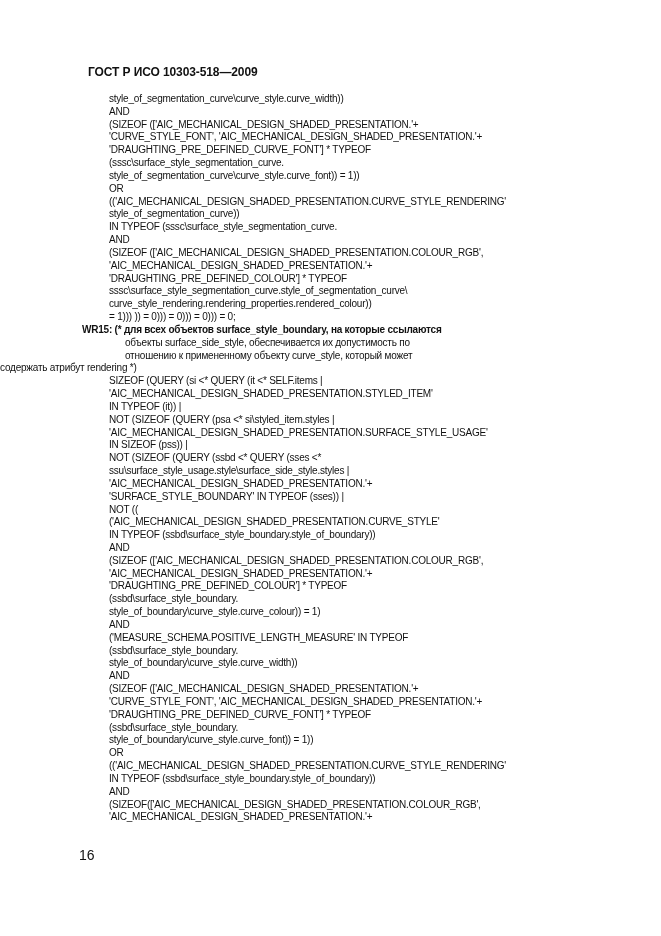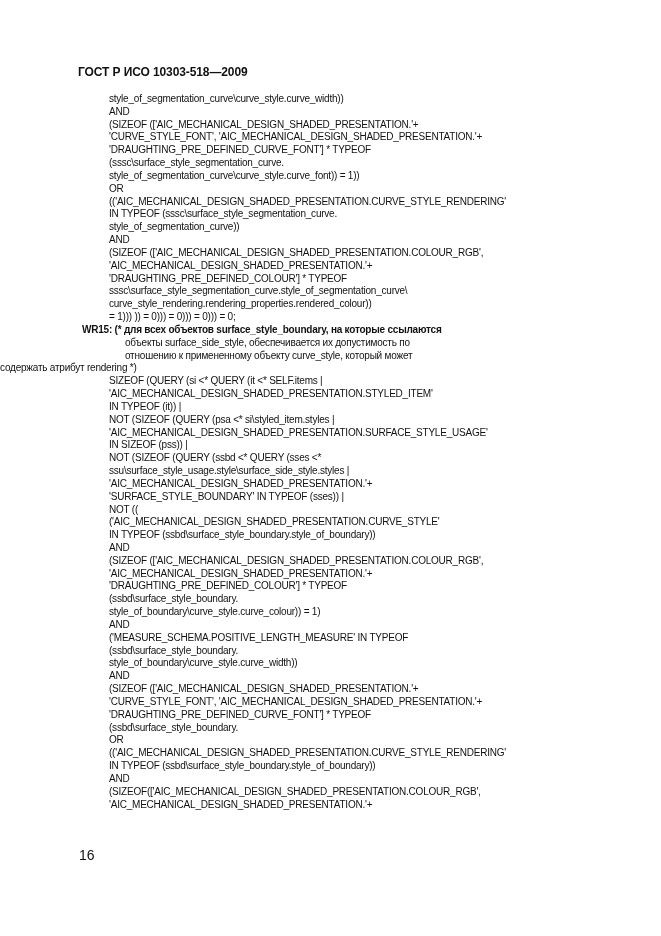--- a/index.html
+++ b/index.html
@@ -16,21 +16,21 @@
       color: #111111;
     }
     .page {
       position: absolute;
       left: 0; top: 0;
       width: 661px; height: 936px;
       background: #ffffff;
     }
     .header {
       position: absolute;
-      left: 78px;
+      left: 88px;
       top: 65px;
       font-size: 12px;
       font-weight: bold;
       letter-spacing: -0.1px;
       white-space: nowrap;
     }
     .body-text {
       position: absolute;
       left: 0;
       top: 93px;
@@ -64,22 +64,22 @@
   <div class="body-text" id="body-text">
       <div class="line ind-0">style_of_segmentation_curve\curve_style.curve_width))</div>
       <div class="line ind-0">AND</div>
       <div class="line ind-0">(SIZEOF (['AIC_MECHANICAL_DESIGN_SHADED_PRESENTATION.'+</div>
       <div class="line ind-0">'CURVE_STYLE_FONT', 'AIC_MECHANICAL_DESIGN_SHADED_PRESENTATION.'+</div>
       <div class="line ind-0">'DRAUGHTING_PRE_DEFINED_CURVE_FONT'] * TYPEOF</div>
       <div class="line ind-0">(sssc\surface_style_segmentation_curve.</div>
       <div class="line ind-0">style_of_segmentation_curve\curve_style.curve_font)) = 1))</div>
       <div class="line ind-0">OR</div>
       <div class="line ind-0">(('AIC_MECHANICAL_DESIGN_SHADED_PRESENTATION.CURVE_STYLE_RENDERING'</div>
+      <div class="line ind-0">style_of_segmentation_curve))</div>
       <div class="line ind-0">IN TYPEOF (sssc\surface_style_segmentation_curve.</div>
-      <div class="line ind-0">style_of_segmentation_curve))</div>
       <div class="line ind-0">AND</div>
       <div class="line ind-0">(SIZEOF (['AIC_MECHANICAL_DESIGN_SHADED_PRESENTATION.COLOUR_RGB',</div>
       <div class="line ind-0">'AIC_MECHANICAL_DESIGN_SHADED_PRESENTATION.'+</div>
       <div class="line ind-0">'DRAUGHTING_PRE_DEFINED_COLOUR'] * TYPEOF</div>
       <div class="line ind-0">sssc\surface_style_segmentation_curve.style_of_segmentation_curve\</div>
       <div class="line ind-0">curve_style_rendering.rendering_properties.rendered_colour))</div>
       <div class="line ind-0">= 1))) )) = 0))) = 0))) = 0))) = 0;</div>
       <div class="line ind-label">WR15: (* для всех объектов surface_style_boundary, на которые ссылаются</div>
       <div class="line ind-c1">объекты surface_side_style, обеспечивается их допустимость по</div>
       <div class="line ind-c1">отношению к примененному объекту curve_style, который может</div>
@@ -105,20 +105,21 @@
       <div class="line ind-0">style_of_boundary\curve_style.curve_colour)) = 1)</div>
       <div class="line ind-0">AND</div>
       <div class="line ind-0">('MEASURE_SCHEMA.POSITIVE_LENGTH_MEASURE' IN TYPEOF</div>
       <div class="line ind-0">(ssbd\surface_style_boundary.</div>
       <div class="line ind-0">style_of_boundary\curve_style.curve_width))</div>
       <div class="line ind-0">AND</div>
       <div class="line ind-0">(SIZEOF (['AIC_MECHANICAL_DESIGN_SHADED_PRESENTATION.'+</div>
       <div class="line ind-0">'CURVE_STYLE_FONT', 'AIC_MECHANICAL_DESIGN_SHADED_PRESENTATION.'+</div>
       <div class="line ind-0">'DRAUGHTING_PRE_DEFINED_CURVE_FONT'] * TYPEOF</div>
       <div class="line ind-0">(ssbd\surface_style_boundary.</div>
+      <div class="line ind-0">style_of_boundary\curve_style.curve_font)) = 1))</div>
       <div class="line ind-0">OR</div>
       <div class="line ind-0">(('AIC_MECHANICAL_DESIGN_SHADED_PRESENTATION.CURVE_STYLE_RENDERING'</div>
       <div class="line ind-0">IN TYPEOF (ssbd\surface_style_boundary.style_of_boundary))</div>
       <div class="line ind-0">AND</div>
       <div class="line ind-0">(SIZEOF(['AIC_MECHANICAL_DESIGN_SHADED_PRESENTATION.COLOUR_RGB',</div>
       <div class="line ind-0">'AIC_MECHANICAL_DESIGN_SHADED_PRESENTATION.'+</div>
     </div>
 
   <div class="page-number">16</div>
 </div>

